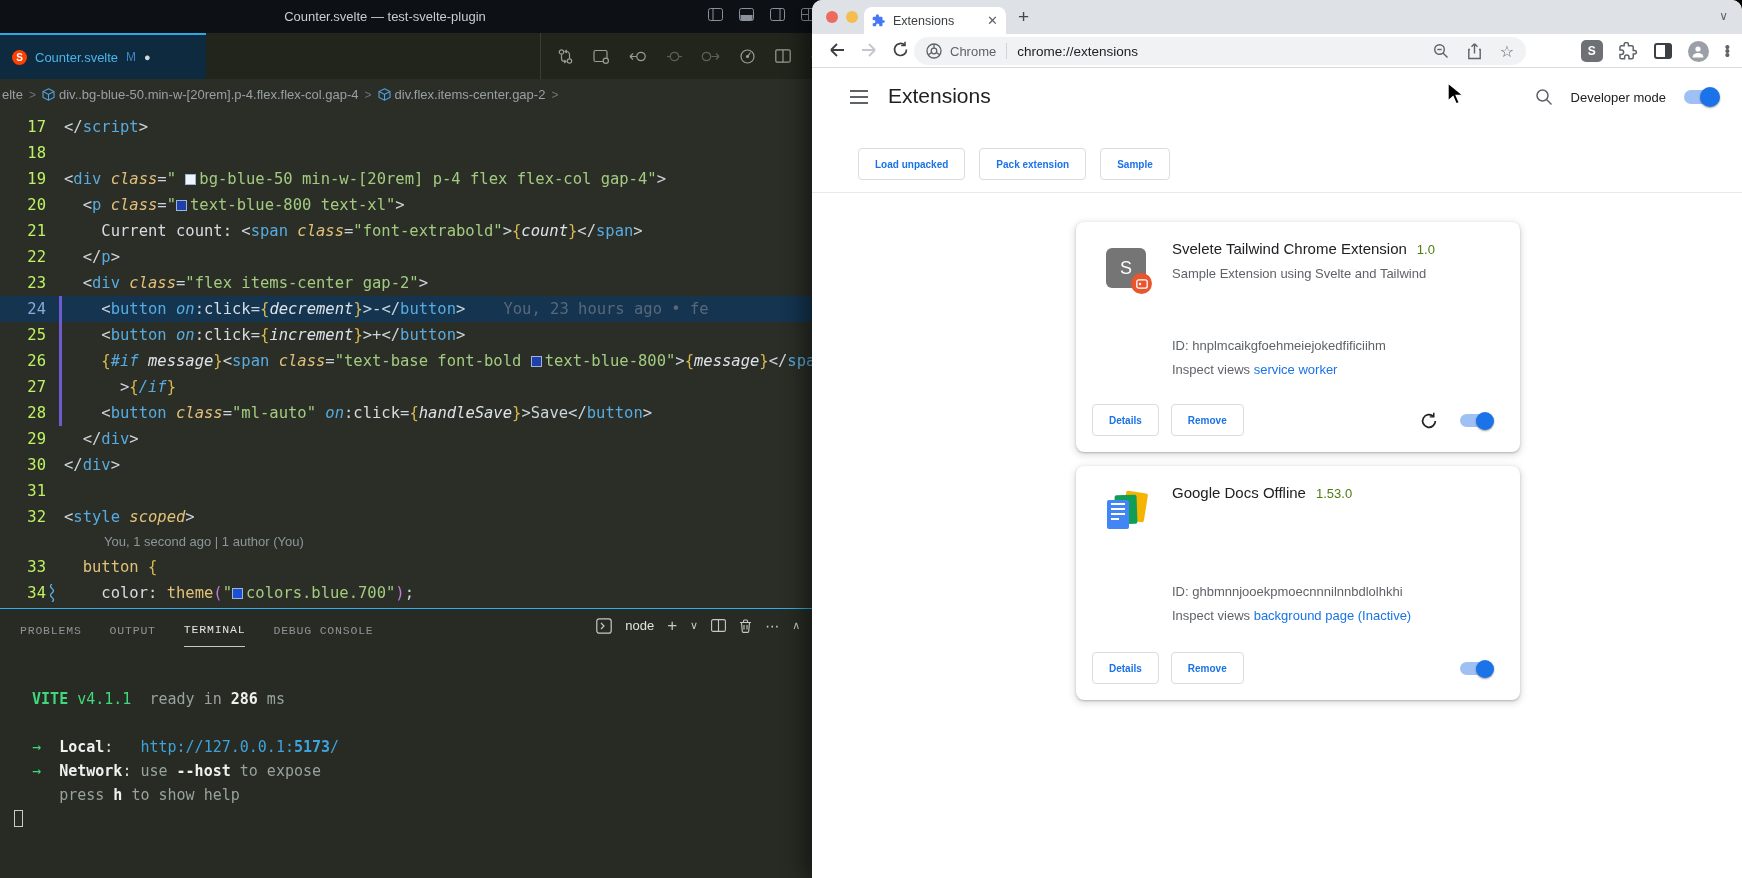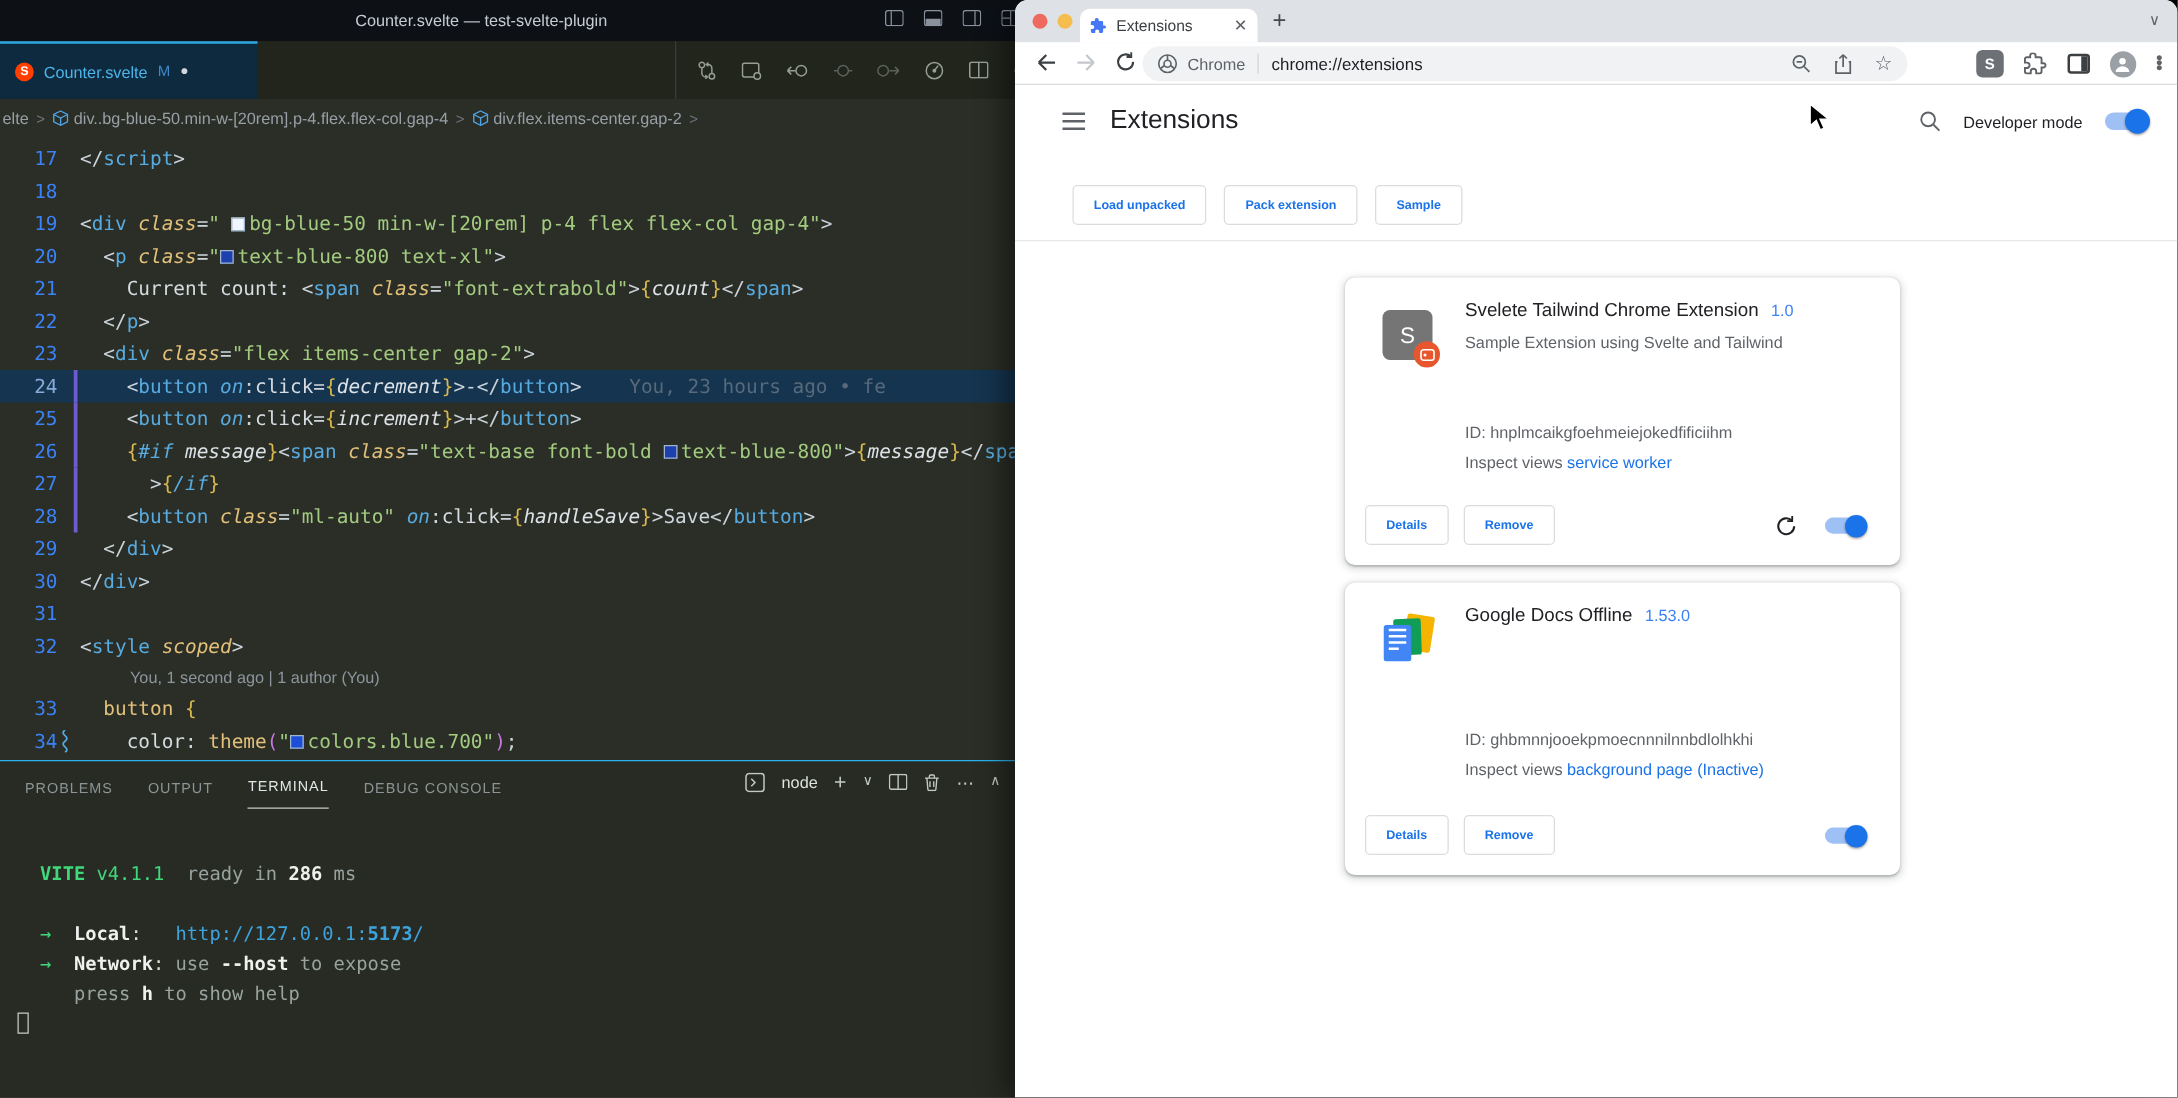--- a/index.html
+++ b/index.html
@@ -22,36 +22,36 @@
   .ed-icons { position:absolute; right:6px; top:0; height:46px; display:flex; align-items:center; gap:19px; color:#979e93; border-left:1px solid #3a3e35; padding-left:16px; }
   .ed-icons .dim { color:#5b6258; }
 
   .breadcrumb { height:31px; display:flex; align-items:center; gap:6px; padding-left:2px; font-size:13px; color:#999fa7; white-space:nowrap; }
   .bc-sep { color:#6c737b; font-size:12px; }
   .bc-item { display:flex; align-items:center; gap:4px; }
 
   .code { position:absolute; top:114px; left:0; width:830px; height:494px; font:15.5px/26px "DejaVu Sans Mono",monospace; white-space:pre; }
   .crow { position:relative; height:26px; }
   .crow.hl { background:#14344f; }
-  .gut { position:absolute; left:0; top:0; width:46px; text-align:right; color:#3b82f6; }
+  .gut { position:absolute; left:0; top:0; width:46px; text-align:right; color:#bef264; }
   .crow.hl .gut { color:#86abd9; }
   .gitbar { position:absolute; left:59px; top:0; bottom:0; width:3px; background:#6f5bd0; }
   .ctext { position:absolute; left:64px; top:0; }
   .lensrow { height:24px; font:13px/24px "Liberation Sans",sans-serif; color:#8d969e; padding-left:104px; }
   .blame { color:#58697b; margin-left:38px; }
   .sq { position:absolute; left:49px; top:4px; color:#4d9fd6; }
   .sw { display:inline-block; width:11px; height:11px; border:1px solid #9fb6cc; vertical-align:-1px; margin-right:3px; }
   .c-p { color:#ccd4dc; } .c-t { color:#57abe0; } .c-a { color:#e2c07a; font-style:italic; }
   .c-s { color:#a3cb80; } .c-x { color:#d6dce2; } .c-b { color:#d9b84f; }
   .c-v { color:#dce2e8; font-style:italic; } .c-k { color:#57abe0; font-style:italic; }
   .c-f { color:#e2c07a; } .c-u { color:#c678dd; }
 
   .panel { position:absolute; left:0; top:608px; width:830px; height:270px; background:#272b23; border-top:1px solid #2bb1ee; }
   .phead { position:relative; height:38px; display:flex; align-items:flex-end; padding-left:20px; gap:28px; }
-  .ptab { font-size:11.5px; letter-spacing:0.8px; color:#8b9496; padding-bottom:10px; }
+  .ptab { font-size:11.5px; letter-spacing:0.8px; color:#8b9496; padding-bottom:10px;font-family:Liberation Mono, monospace; }
   .ptab.on { color:#e0e6e5; border-bottom:1px solid #c3cac6; }
   .pright { position:absolute; right:8px; top:8px; display:flex; align-items:center; gap:13px; color:#c3c9c5; }
   .pright .lbl { font-size:13px; color:#dfe3df; }
   .glyph { font-size:14px; line-height:1; }
   .term { padding:40px 0 0 14px; font:15px/24px "DejaVu Sans Mono",monospace; white-space:pre; }
   .t-g { color:#41d87c; } .t-gb { color:#41d87c; font-weight:bold; }
   .t-gr { color:#98a29e; } .t-wb { color:#eef1ee; font-weight:bold; }
   .t-w { color:#d8dcd8; } .t-c { color:#3ea3dc; } .t-cb { color:#3ea3dc; font-weight:bold; }
   .cursor-block { display:inline-block; width:9px; height:17px; border:1px solid #c6ccc7; vertical-align:-3px; }
 
@@ -102,21 +102,21 @@
   .card2 { top:398px; height:234px; }
   .ext-icon { position:absolute; left:30px; top:26px; width:42px; height:42px; }
   .sv-icon { width:40px; height:40px; border-radius:6px; background:#757575; color:#fff; display:flex; align-items:center; justify-content:center; font-size:18px; }
   .sv-badge { position:absolute; right:-4px; bottom:-4px; width:21px; height:21px; border-radius:50%; background:#e8562e; display:flex; align-items:center; justify-content:center; }
   .doc { position:absolute; width:22px; height:29px; border-radius:2px; }
   .doc-y { background:#f4b400; right:2px; top:0; transform:rotate(9deg); }
   .doc-g { background:#0f9d58; left:9px; top:3px; transform:rotate(-2deg); }
   .doc-b { background:#4285f4; left:1px; top:8px; }
   .doc-b i { display:block; height:2px; background:#fff; margin:3px 4px 0 4px; }
   .cname-row { position:absolute; top:18px; font-size:15px; color:#202124; }
-  .cver { color:#3b82f6; font-size:13px; margin-left:10px;margin-top:47px; }
+  .cver { color:#4d7c0f; font-size:13px; margin-left:10px;margin-top:47px; }
   .cdesc { position:absolute; top:42px; width:262px; font-size:13px; line-height:19px; color:#5f6368; }
   .cid { position:absolute; font-size:13px; color:#5f6368; }
   .cinspect { position:absolute; font-size:13px; color:#5f6368; }
   .clink { color:#1a73e8; }
   .cbtns { position:absolute; left:16px; display:flex; gap:12px; }
   .card-reload { position:absolute; color:#202124; }
   .card-toggle { position:absolute; right:28px; }
 
   svg { display:block; }
 </style>

